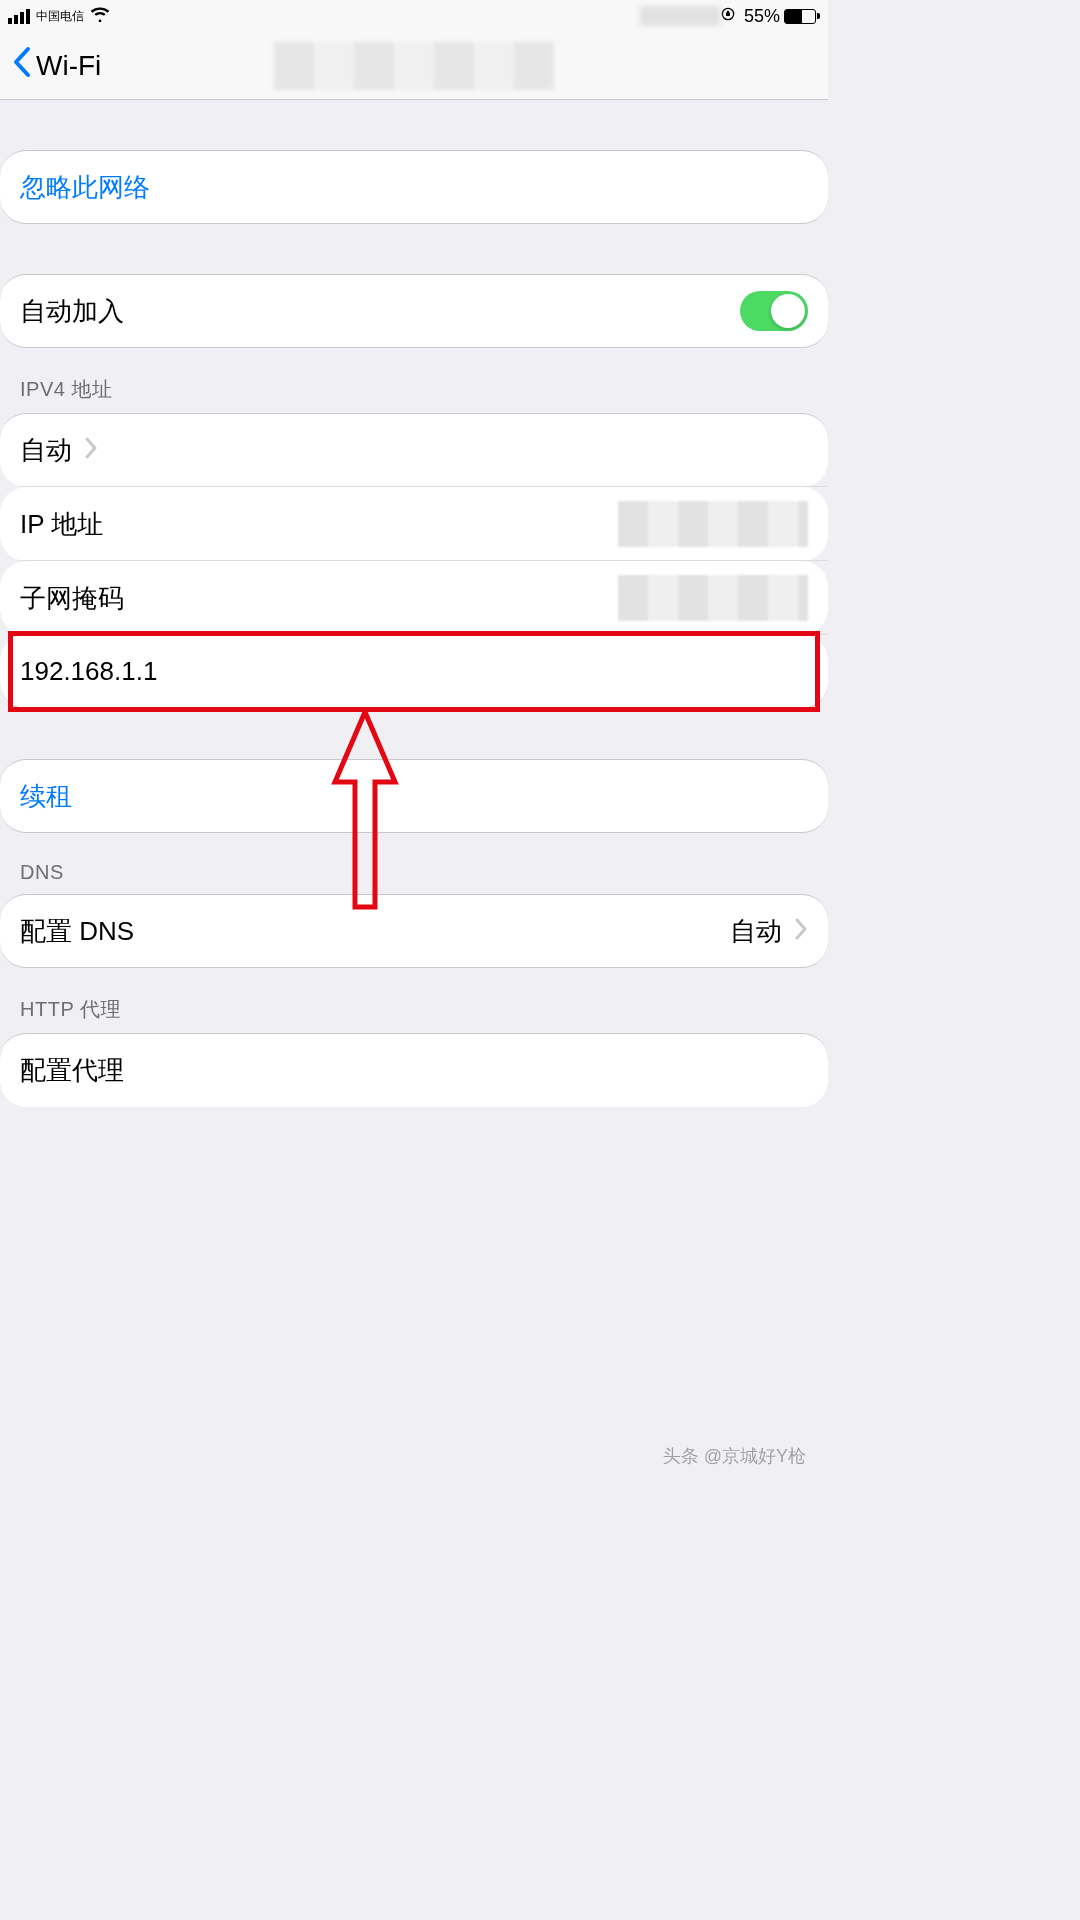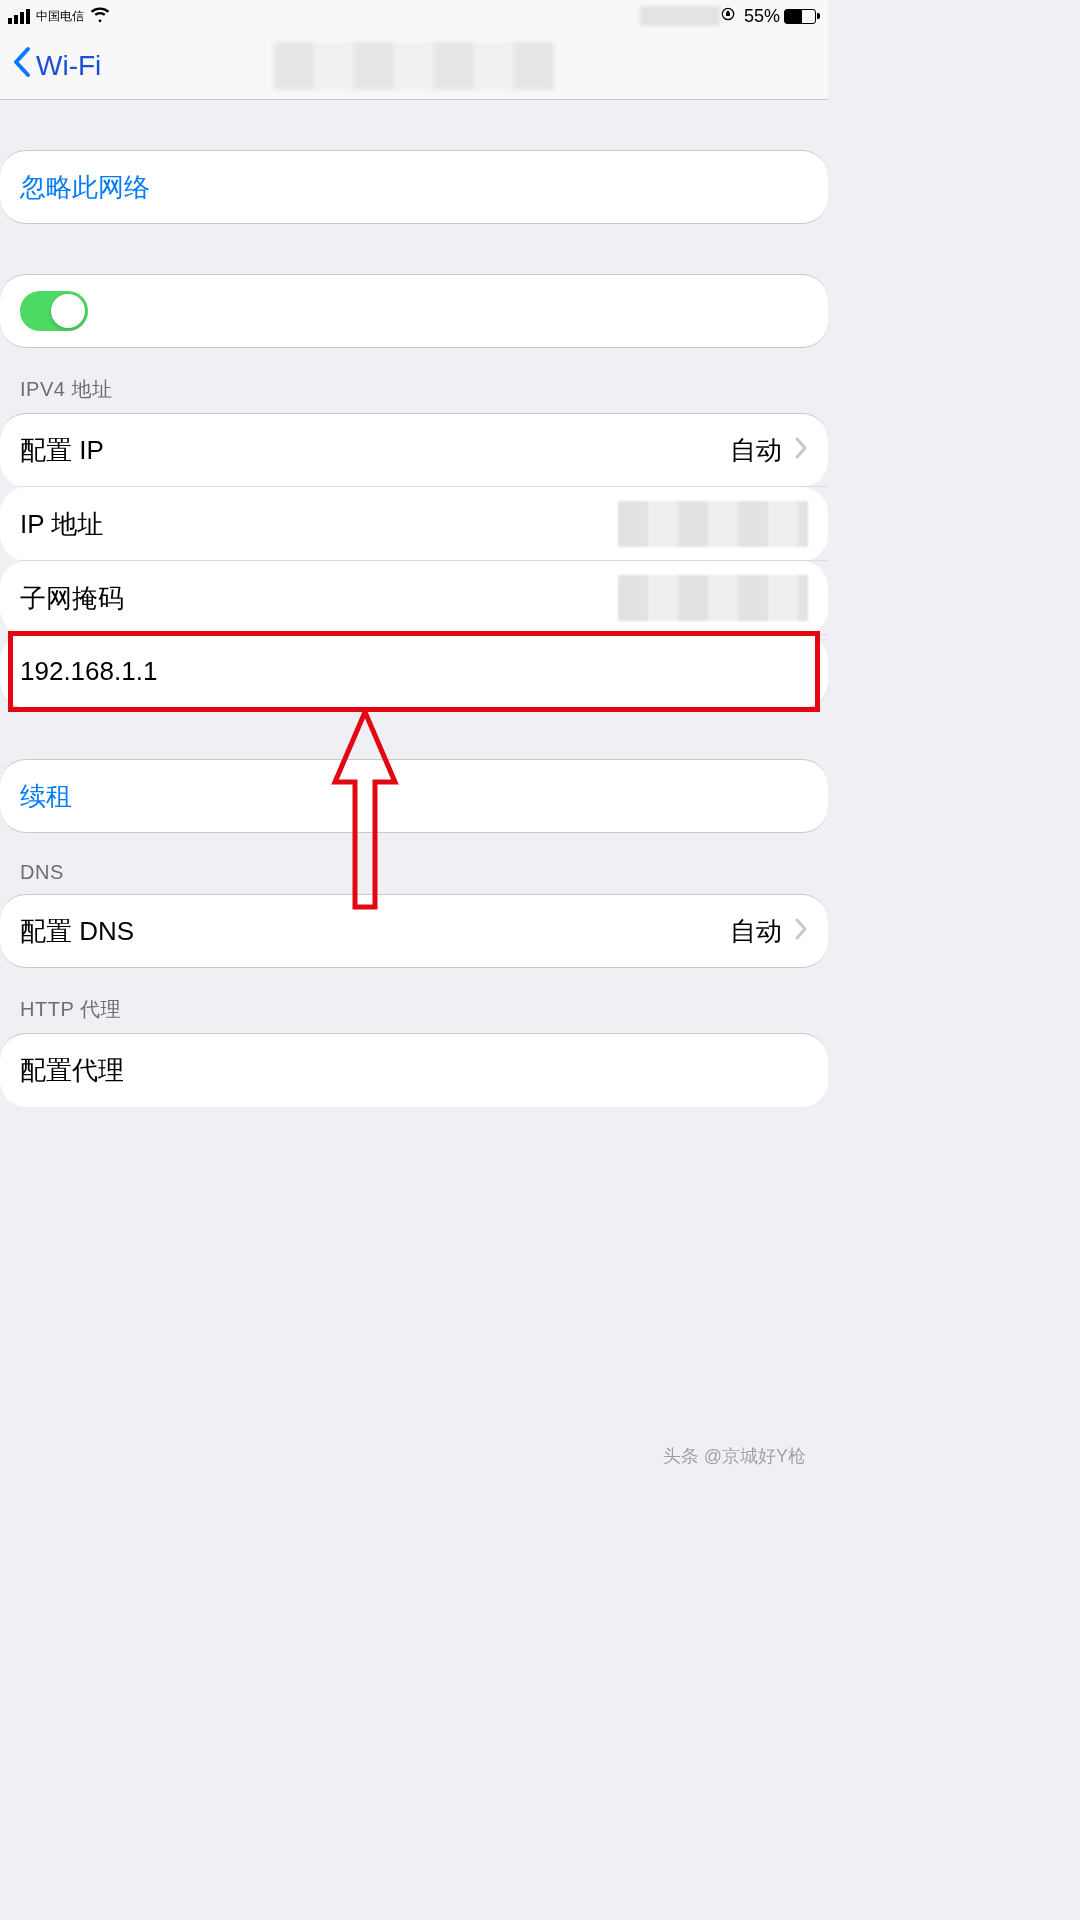--- a/index.html
+++ b/index.html
@@ -47,21 +47,21 @@
     }
     .navbar {
       height: 68px;
       background: #f8f8f8;
       display: flex;
       align-items: center;
       padding: 0 10px;
       border-bottom: 1px solid #c9c9c9;
       position: relative;
     }
-    .back-btn { display: flex; align-items: center; color: #1d4ed8; font-size: 28px; gap: 2px; }
+    .back-btn { display: flex; align-items: center; color: #000000; font-size: 28px; gap: 2px; }
     .chevron-left svg { width: 24px; height: 34px; }
     .nav-title-blur {
       position: absolute; left: 50%; transform: translateX(-50%);
       width: 280px; height: 48px;
       background: repeating-linear-gradient(90deg,#e6e6e6 0 40px,#f0f0f0 40px 80px);
       filter: blur(2px);
     }
     .section-gap { height: 50px; }
     .section-header {
       font-size: 20px;
@@ -181,29 +181,29 @@
 
 <div class="section-gap"></div>
 
 <div class="cell cell-group-top no-underline">
   <span class="label link">忽略此网络</span>
 </div>
 
 <div class="section-gap"></div>
 
 <div class="cell cell-group-top no-underline">
+  <span class="label">自动加入</span>
   <div class="toggle">
     <div class="toggle-knob"></div>
   </div>
 </div>
 
 <div class="section-header">IPV4 地址</div>
 
 <div class="cell cell-group-top inset">
-  <span class="label">配置 IP</span>
   <span class="value">自动</span>
   <span class="disclosure">
     <svg viewBox="0 0 14 22" fill="none" stroke="#c7c7cc" stroke-width="3" stroke-linecap="round" stroke-linejoin="round">
         <polyline points="3,2 11,11 3,20"></polyline>
       </svg>
   </span>
 </div>
 
 <div class="cell inset">
   <span class="label">IP 地址</span>

